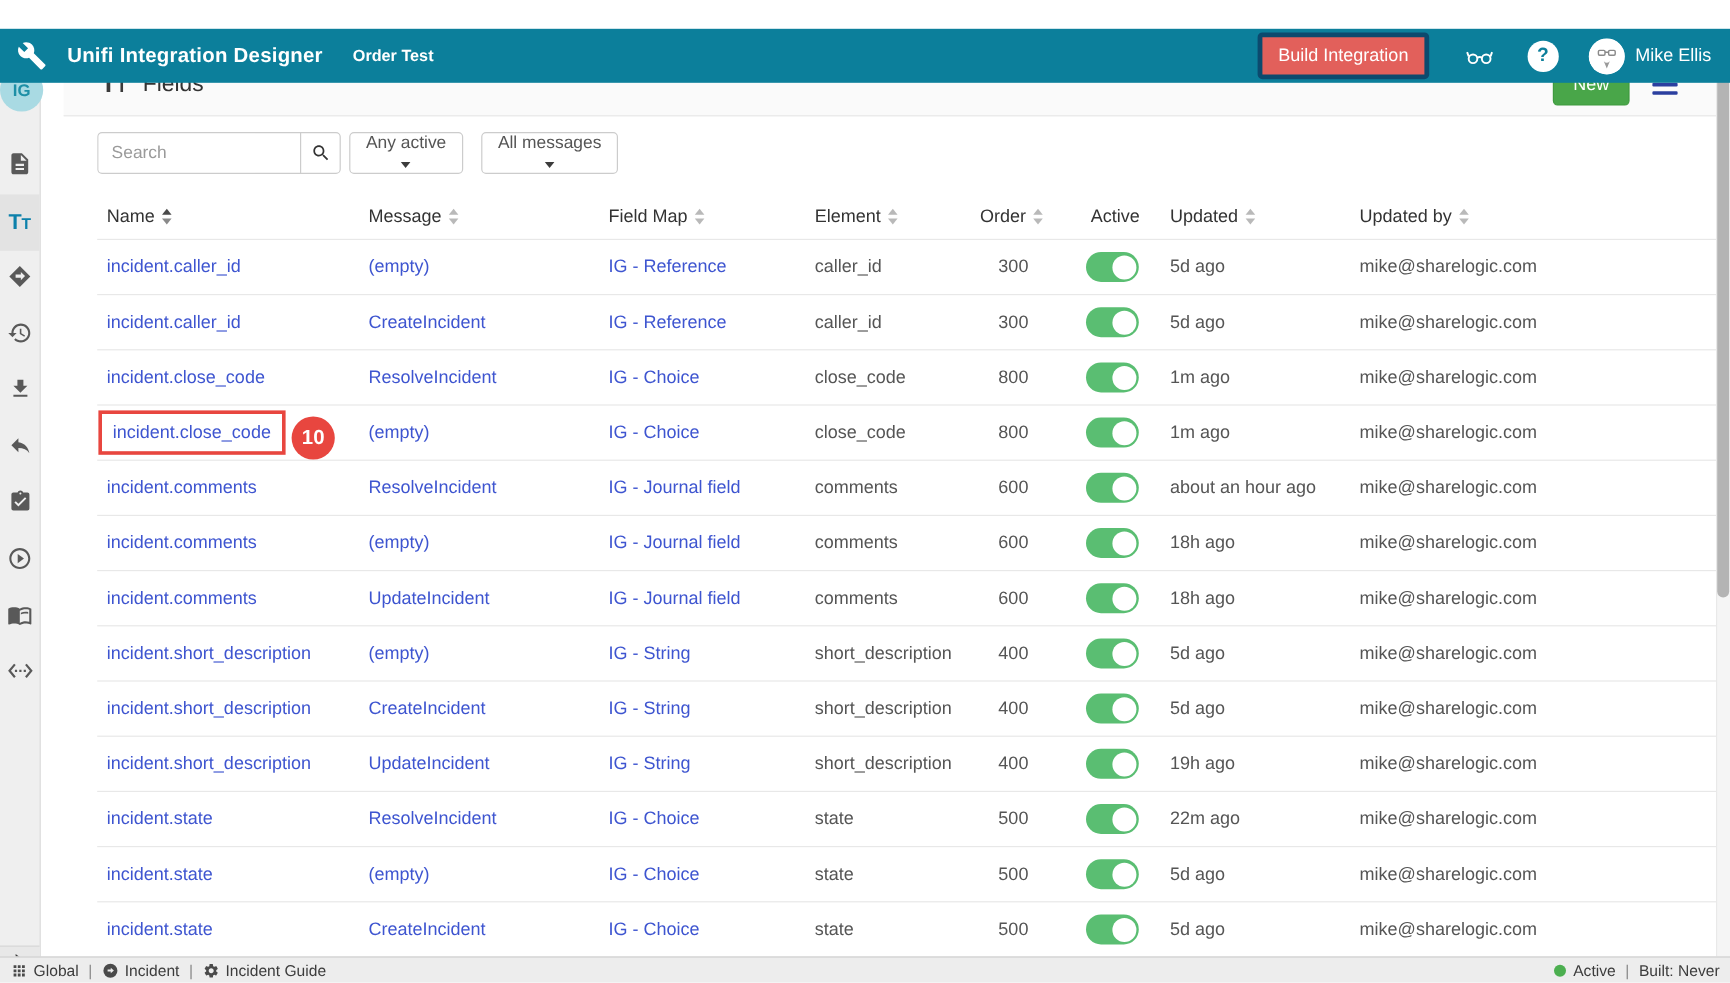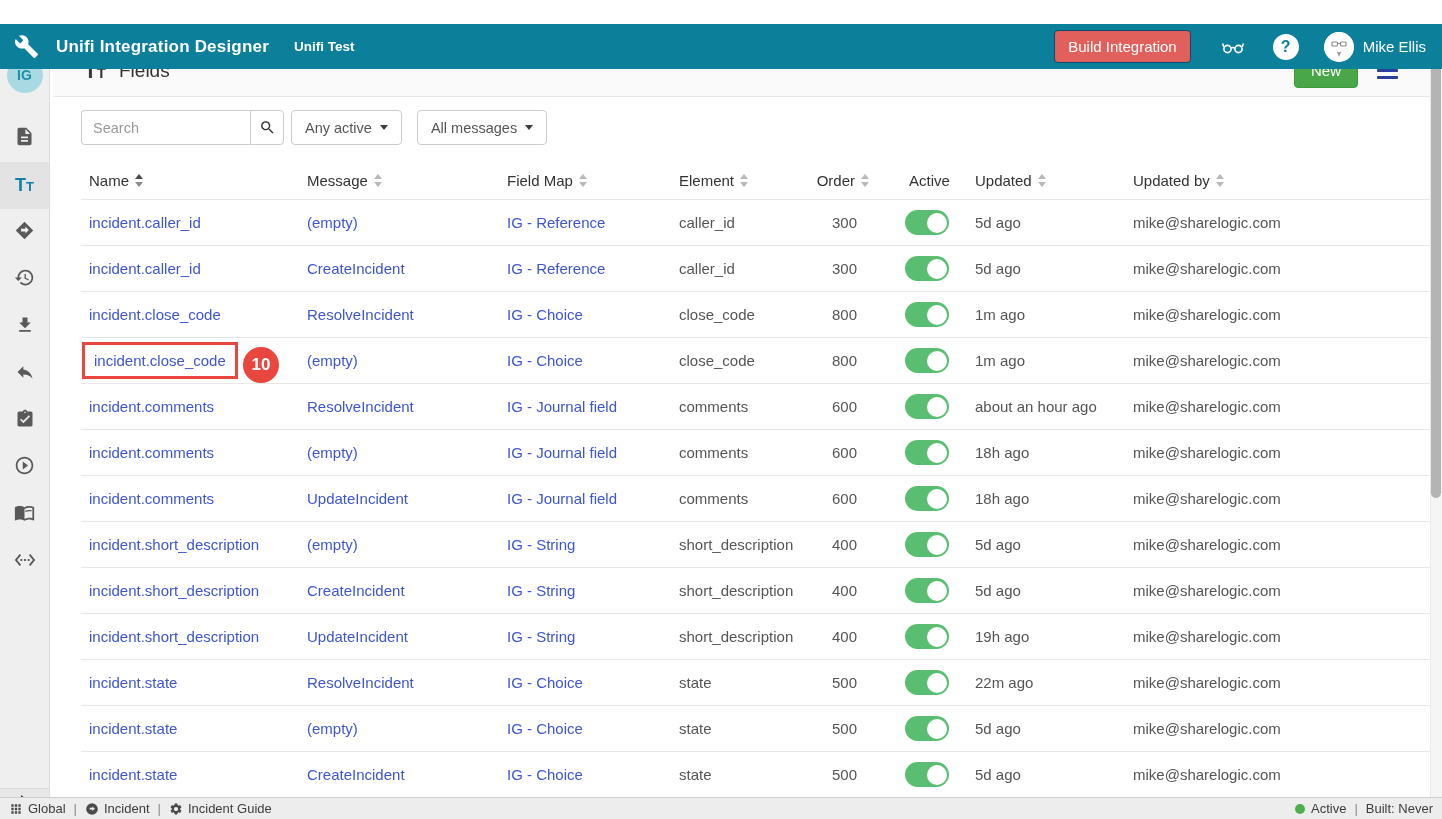--- a/index.html
+++ b/index.html
@@ -4,28 +4,28 @@
 <style>
   * { margin:0; padding:0; box-sizing:border-box; }
   html,body { width:1442px; height:819px; overflow:hidden; font-family:"Liberation Sans",sans-serif; background:#fff; position:relative; }
 
   
   .topbar { position:absolute; top:0; left:0; right:0; height:45px; background:#0c7f9b; display:flex; align-items:center; color:#fff; z-index:6;margin-top:24px; }
   .logo { margin-left:14px; width:25px; height:25px; display:flex; }
   .app-title { margin-left:17px; font-size:17px; font-weight:bold; letter-spacing:.2px; }
   .app-subtitle { margin-left:25px; font-size:13.5px; font-weight:bold; }
   .topbar-right { margin-left:auto; display:flex; align-items:center; margin-right:16px; }
-  .build-btn { background:#e2605b; border:1px solid #0c4a6e; color:#fff; font-size:15px; padding:7px 13px; border-radius:4px; cursor:pointer; font-family:inherit; }
+  .build-btn { background:#e2605b; border:4px solid #0c4a6e; color:#fff; font-size:15px; padding:7px 13px; border-radius:4px; cursor:pointer; font-family:inherit; }
   .glasses-icon { margin-left:27px; display:flex; cursor:pointer; }
   .help-circle { margin-left:25px; width:26px; height:26px; border-radius:50%; background:#fff; color:#0c7f9b; font-weight:bold; font-size:16px; display:flex; align-items:center; justify-content:center; cursor:pointer; }
   .avatar { margin-left:25px; width:30px; height:30px; border-radius:50%; background:#fff; display:flex; align-items:center; justify-content:center; overflow:hidden; cursor:pointer; }
   .user-name { margin-left:9px; font-size:15px; cursor:pointer; }
 
   
-  .sidebar { position:absolute; left:0; top:45px; bottom:6px; width:50px; background:#efefef; border-right:1px solid #dcdcdc; z-index:4; }
+  .sidebar { position:absolute; left:0; top:45px; bottom:6px; width:34px; background:#efefef; border-right:1px solid #dcdcdc; z-index:4; }
   .sb-avatar { width:36px; height:36px; border-radius:50%; background:#a9dae3; color:#1e8fa6; font-weight:bold; font-size:14px; display:flex; align-items:center; justify-content:center; margin:12px auto 0; cursor:pointer; }
   .side-items { margin-top:22px; }
   .side-item { height:47px; display:flex; align-items:center; justify-content:center; color:#595959; cursor:pointer; }
   .side-item.active { background:#e3e3e3; }
   .side-item svg { fill:#595959; }
   .tt-big { font-weight:bold; font-size:18px; color:#0d81ab; }
   .tt-small { font-weight:bold; font-size:13px; color:#0d81ab; }
   .sb-expand { position:absolute; bottom:0; left:0; right:0; height:25px; background:#e8e8e8; border-top:1px solid #d8d8d8; display:flex; align-items:center; justify-content:center; cursor:pointer; }
   .sb-expand .tri { width:0; height:0; border-top:6px solid transparent; border-bottom:6px solid transparent; border-left:8px solid #3c3c3c; }
 
@@ -36,21 +36,21 @@
   .pt-small { font-weight:bold; font-size:15px; color:#3a3a3a; }
   .page-title { margin-left:13px; font-size:19px; color:#333; }
   .new-btn { margin-left:auto; background:#49a649; border:1px solid #3f9a3f; color:#fff; font-size:15px; padding:8px 16px; border-radius:4px; cursor:pointer; font-family:inherit; }
   .hamburger { margin-left:19px; width:21px; display:flex; flex-direction:column; gap:3.5px; cursor:pointer; }
   .hamburger i { display:block; height:3.5px; background:#2b3f9f; border-radius:1px; }
 
   .toolbar { display:flex; margin:13px 0 0 28px; height:35px; align-items:stretch; }
   .search-input { width:169px; border:1px solid #ccc; border-right:none; border-radius:4px 0 0 4px; padding:0 11px; font-size:14.5px; color:#333; outline:none; font-family:inherit; }
   .search-input::placeholder { color:#9a9a9a; }
   .search-btn { width:34px; border:1px solid #ccc; background:#fff; border-radius:0 4px 4px 0; display:flex; align-items:center; justify-content:center; cursor:pointer; }
-  .filter-btn { border:1px solid #ccc; background:#fff; border-radius:4px; padding:0 13px; font-size:14.5px; color:#555; display:flex; align-items:center; gap:8px; cursor:pointer; font-family:inherit; }
+  .filter-btn { border:1px solid #ccc; background:#fff; border-radius:4px; padding:0 13px; font-size:14.5px; color:#555; display:flex; align-items:center; gap:8px; cursor:pointer; font-family:inherit;flex-direction:column; }
   .filter-btn.f1 { margin-left:7px; }
   .filter-btn.f2 { margin-left:15px; }
   .dd-caret { width:0; height:0; border-left:4.5px solid transparent; border-right:4.5px solid transparent; border-top:5.5px solid #3c3c3c; }
 
   
   .table { margin:17px 12px 0 28px; }
   .trow { display:grid; grid-template-columns:226px 200px 172px 130px 70px 96px 158px 1fr; align-items:center; }
   .thead { height:37px; font-size:15px; color:#333; }
   .th { display:flex; align-items:center; }
   .th.c0 { padding-left:8px; }
@@ -88,21 +88,21 @@
 </head>
 <body>
 
 <div class="topbar">
   <span class="logo">
     <svg viewBox="0 0 24 24" width="25" height="25">
         <path fill="#fff" d="M22.7 19l-9.1-9.1c.9-2.3.4-5-1.5-6.9-2-2-5-2.4-7.4-1.3L9 6 6 9 1.6 4.7C.4 7.1.9 10.1 2.9 12.1c1.9 1.9 4.6 2.4 6.9 1.5l9.1 9.1c.4.4 1 .4 1.4 0l2.3-2.3c.5-.4.5-1.1.1-1.4z"></path>
       </svg>
   </span>
   <span class="app-title">Unifi Integration Designer</span>
-  <span class="app-subtitle">Unifi Test</span>
+  <span class="app-subtitle">Order Test</span>
   <div class="topbar-right">
     <button class="build-btn">Build Integration</button>
     <span class="glasses-icon">
       <svg viewBox="0 0 24 24" width="30" height="24" fill="none" stroke="#fff" stroke-width="1.6">
           <circle cx="6.5" cy="14" r="3.6"></circle>
           <circle cx="17.5" cy="14" r="3.6"></circle>
           <path d="M10.1 13.2 Q12 11.8 13.9 13.2"></path>
           <path d="M2.9 12 L1.6 8.5 M21.1 12 L22.4 8.5"></path>
         </svg>
     </span>

